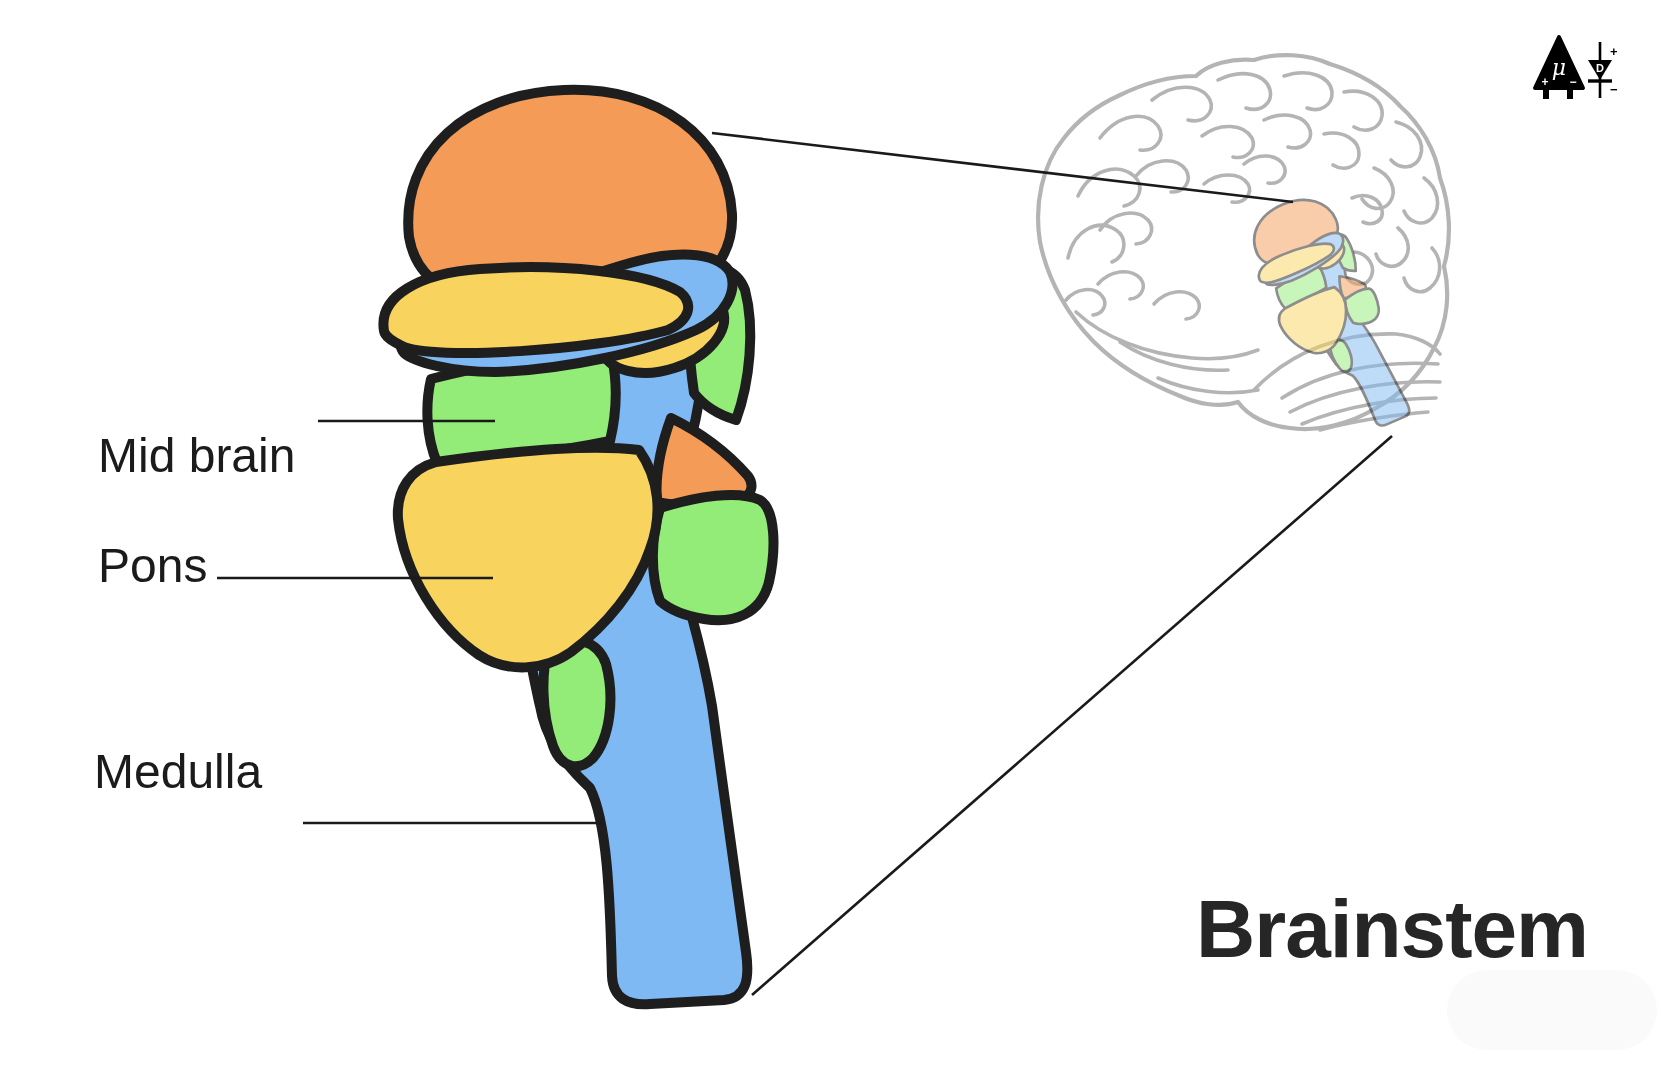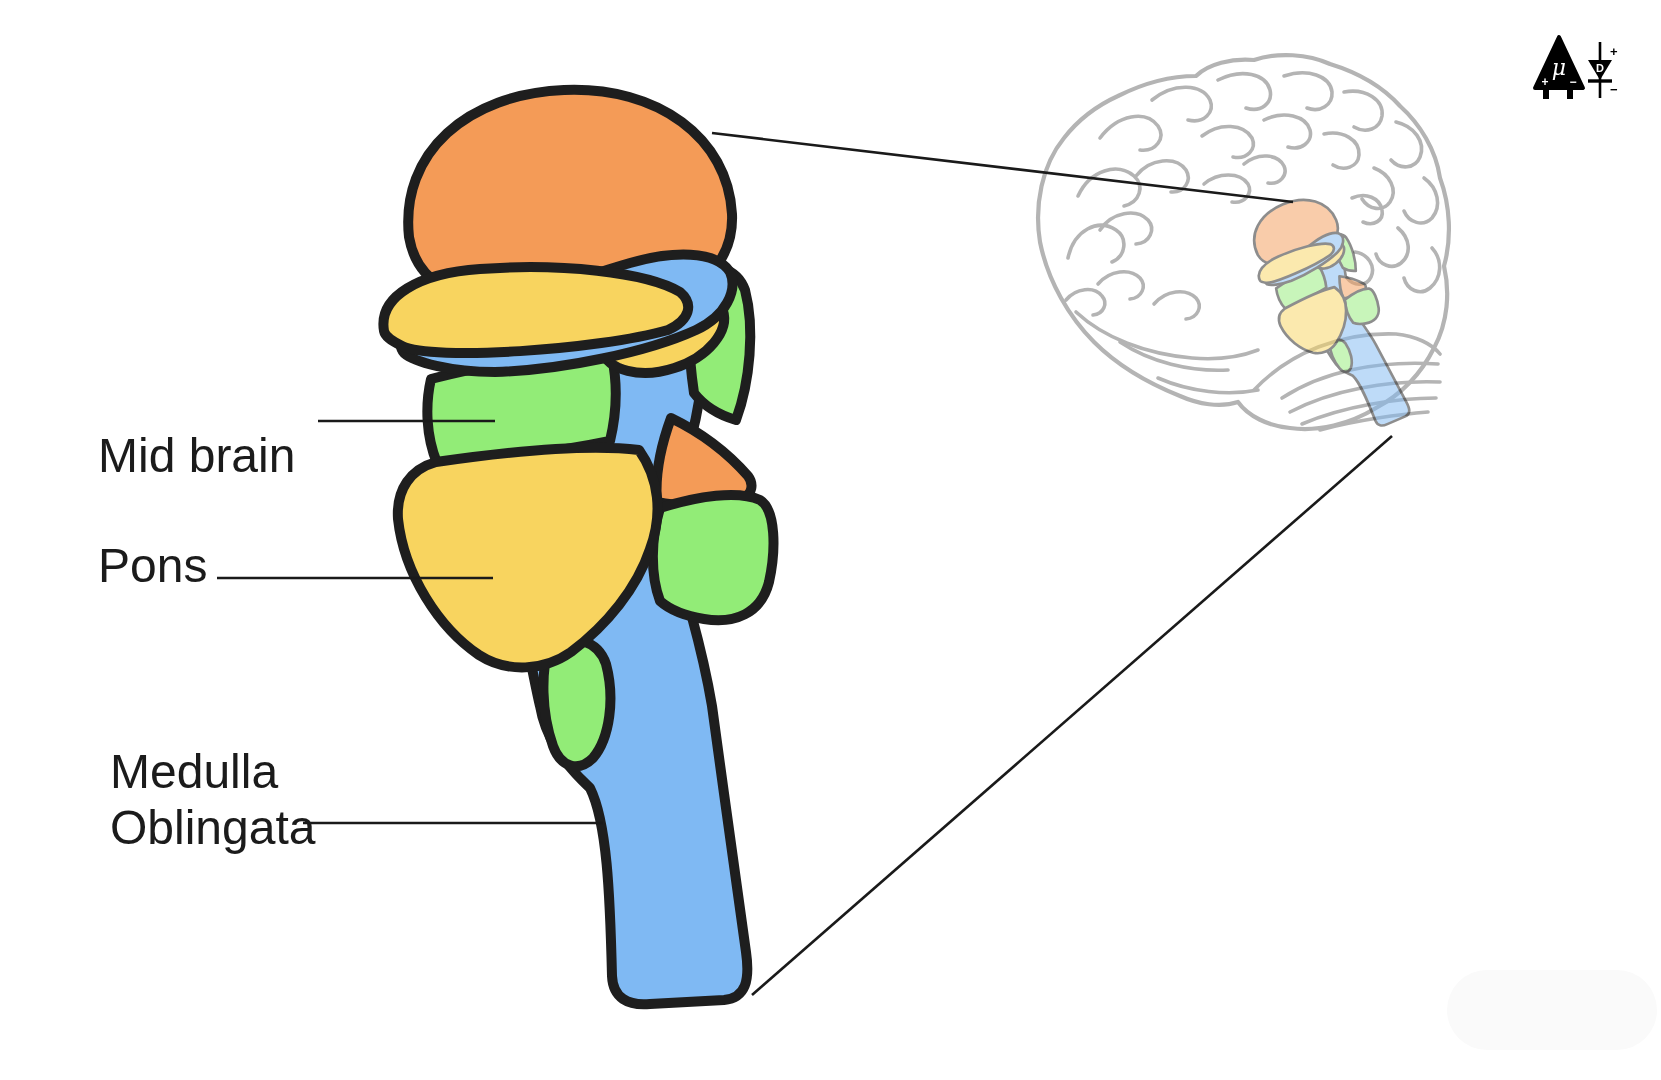--- a/index.html
+++ b/index.html
@@ -3,21 +3,21 @@
 <meta charset="utf-8">
 <style>
   html,body{margin:0;padding:0;background:#ffffff;}
   #canvas{position:relative;width:1661px;height:1080px;background:#ffffff;overflow:hidden;
           font-family:"Liberation Sans",sans-serif;}
   #art{position:absolute;left:0;top:0;}
   .label{position:absolute;color:#1b1b1b;font-size:48px;line-height:56px;
          font-family:"Liberation Sans",sans-serif;white-space:nowrap;}
   #label-midbrain{left:98px;top:392px;margin-top:36px;}
   #label-pons{left:98px;top:538px;}
-  #label-medulla{left:110px;top:744px;}
+  #label-medulla{left:94px;top:744px;}
   #page-title{position:absolute;left:1196px;top:888px;width:400px;
               font-size:82px;line-height:82px;font-weight:700;color:#262626;
               letter-spacing:-1px;font-family:"Liberation Sans",sans-serif;}
   #watermark{position:absolute;left:1447px;top:970px;width:210px;height:80px;
              background:#fafafa;border-radius:40px;}
 </style>
 </head>
 <body>
 
 <div id="canvas">
@@ -200,17 +200,17 @@
       </g>
     </g>
   </svg>
 
   <div class="label" id="label-midbrain">Mid brain</div>
 
   <div class="label" id="label-pons">Pons</div>
 
   <div class="label" id="label-medulla">
     <div>Medulla</div>
-    <div>Oblingata</div>
   </div>
 
+  <div id="page-title">Brainstem</div>
 
 </div>
 
 </body></html>

